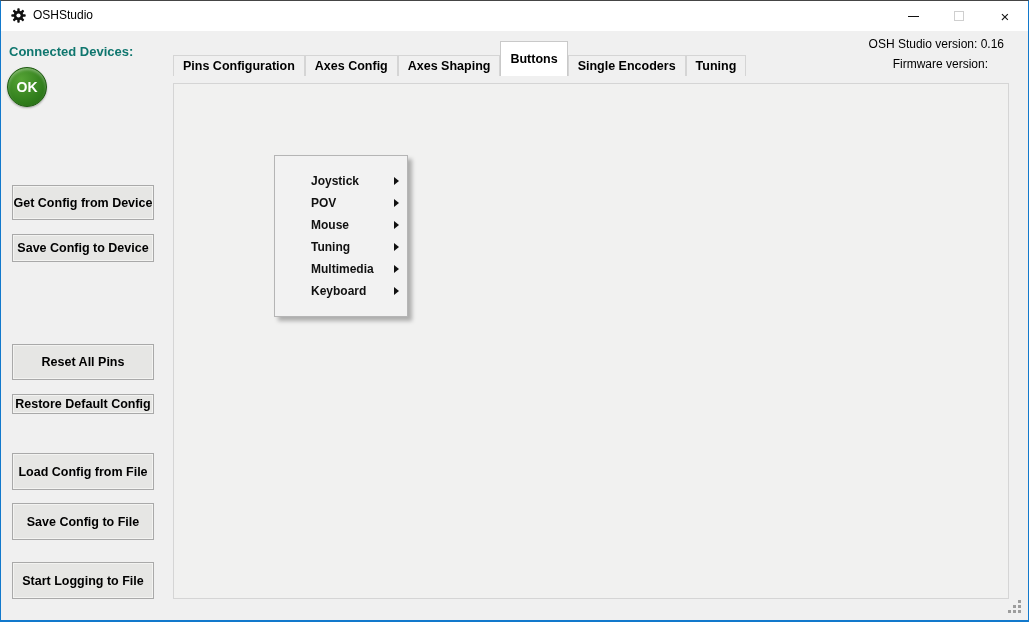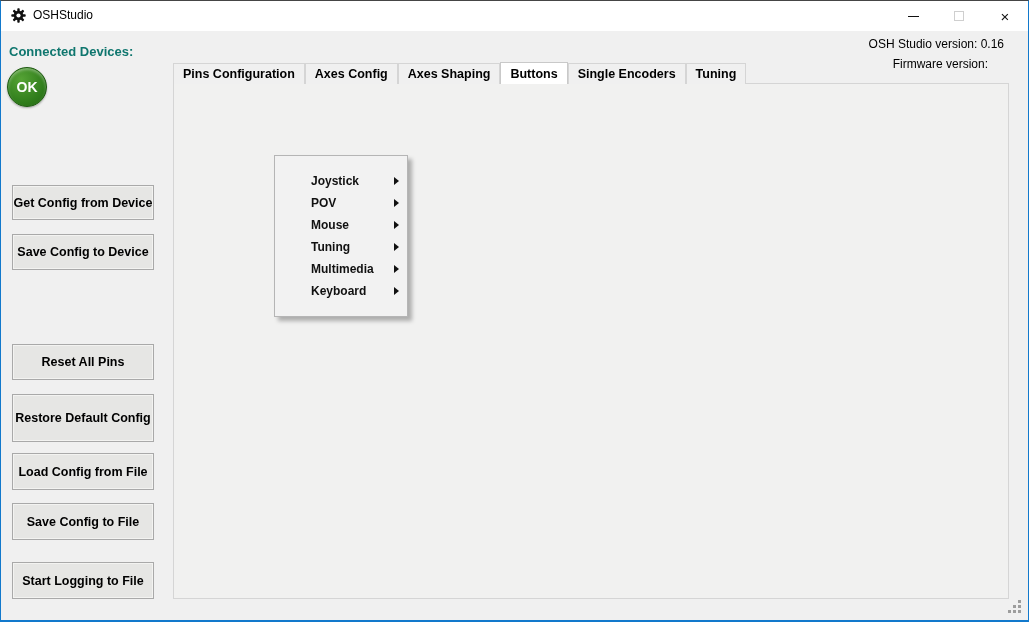--- a/index.html
+++ b/index.html
@@ -38,32 +38,32 @@
     border:1px solid #1e5a10; color:#fff; font-weight:bold; font-size:14px;
     display:flex; align-items:center; justify-content:center;
     box-shadow:inset 0 2px 3px rgba(255,255,255,.35), 0 1px 2px rgba(0,0,0,.3); }
   .device-lines { position:absolute; left:46px; top:31px; width:124px; text-align:center; font-size:12px; line-height:13.5px; color:#000; }
   .side-buttons { position:absolute; left:0; top:0; width:100%; height:100%; }
   .side-btn { position:absolute; left:11px; width:142px; background:#e6e6e4; border:1px solid #a9a9a9;
     font-family:"Liberation Sans", sans-serif; font-weight:bold; font-size:12.5px; color:#000;
     display:flex; align-items:center; justify-content:center; text-align:center; cursor:default;
     box-shadow:inset 0 0 0 1px #f3f3f1; }
   .side-btn:nth-of-type(1){ top:154px; height:35px; }
-  .side-btn:nth-of-type(2){ top:203px; height:36px; }
+  .side-btn:nth-of-type(2){ top:203px; height:28px; }
   .side-btn:nth-of-type(3){ top:313px; height:36px; }
-  .side-btn:nth-of-type(4){ top:363px; height:48px; }
+  .side-btn:nth-of-type(4){ top:363px; height:20px; }
   .side-btn:nth-of-type(5){ top:422px; height:37px; }
   .side-btn:nth-of-type(6){ top:472px; height:37px; }
   .side-btn:nth-of-type(7){ top:531px; height:37px; }
 
   
-  .tabstrip { position:absolute; left:172px; top:60px; height:23px; display:flex; align-items:flex-end; z-index:3; }
+  .tabstrip { position:absolute; left:172px; top:52px; height:23px; display:flex; align-items:flex-end; z-index:3; }
   .tab { height:21px; padding:0 9px; background:#f0f0f0; border:1px solid #d5d5d5; border-bottom:none;
     font-weight:bold; font-size:12.5px; color:#000; display:flex; align-items:center; margin-right:0; cursor:default; }
-  .tab.active { height:22px; background:#ffffff; position:relative; z-index:4; border-color:#c9c9c9; }
+  .tab.active { height:35px; background:#ffffff; position:relative; z-index:4; border-color:#c9c9c9; }
 
   .tabpage { position:absolute; left:172px; top:82px; width:836px; height:516px;
     background:#f1f1f0; border:1px solid #d5d5d5; z-index:1; }
 
   
   .pb { position:absolute; width:54px; height:50px; cursor:pointer; }
   .pb .hex { position:absolute; left:0; top:4px; width:54px; height:42px;
     background:linear-gradient(180deg,#c6c6c2,#8d8d89 55%,#a3a39f);
     clip-path:polygon(0 50%,22% 0,78% 0,100% 50%,78% 100%,22% 100%); }
   .pb .bezel { position:absolute; left:4px; top:2px; width:46px; height:46px; border-radius:50%;

